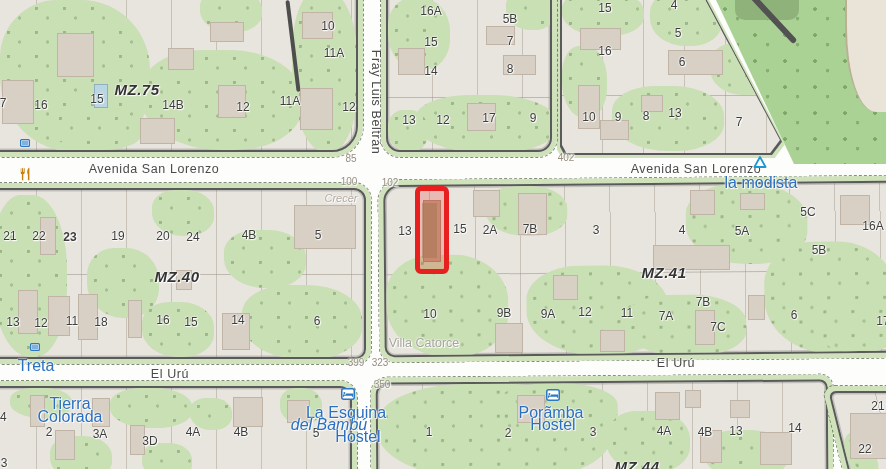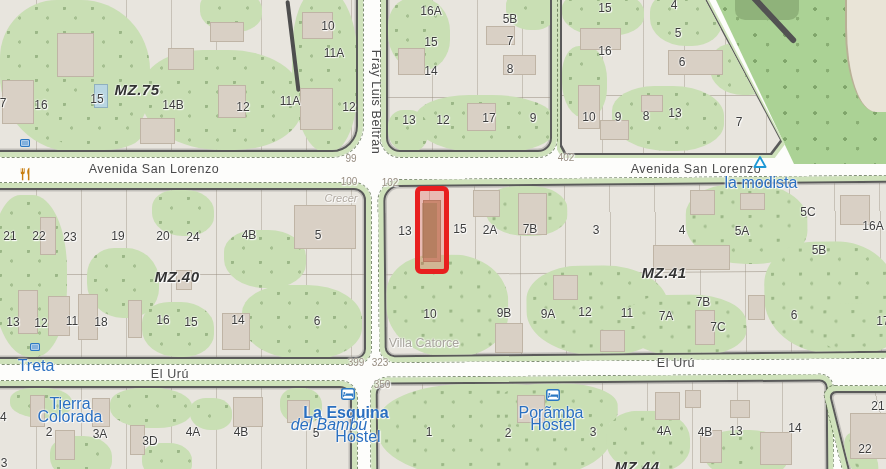--- a/index.html
+++ b/index.html
@@ -217,21 +217,21 @@
     <span class="lbl lot" style="left: 678px; top: 33px;">5</span>
     <span class="lbl lot" style="left: 605px; top: 51px;">16</span>
     <span class="lbl lot" style="left: 682px; top: 62px;">6</span>
     <span class="lbl lot" style="left: 589px; top: 117px;">10</span>
     <span class="lbl lot" style="left: 618px; top: 117px;">9</span>
     <span class="lbl lot" style="left: 646px; top: 116px;">8</span>
     <span class="lbl lot" style="left: 675px; top: 113px;">13</span>
     <span class="lbl lot" style="left: 739px; top: 122px;">7</span>
     <span class="lbl lot" style="left: 10px; top: 236px;">21</span>
     <span class="lbl lot" style="left: 39px; top: 236px;">22</span>
-    <span class="lbl lot" style="left: 70px; top: 237px;">23</span>
+    <span class="lbl lot" style="left: 70px; top: 237px; font-weight: bold;">23</span>
     <span class="lbl lot" style="left: 118px; top: 236px;">19</span>
     <span class="lbl lot" style="left: 163px; top: 236px;">20</span>
     <span class="lbl lot" style="left: 193px; top: 237px;">24</span>
     <span class="lbl lot" style="left: 249px; top: 235px;">4B</span>
     <span class="lbl lot" style="left: 318px; top: 235px;">5</span>
     <span class="lbl lot" style="left: 13px; top: 322px;">13</span>
     <span class="lbl lot" style="left: 41px; top: 323px;">12</span>
     <span class="lbl lot" style="left: 72px; top: 321px;">11</span>
     <span class="lbl lot" style="left: 101px; top: 322px;">18</span>
     <span class="lbl lot" style="left: 163px; top: 320px;">16</span>
@@ -268,41 +268,41 @@
     <span class="lbl lot" style="left: 4px; top: 463px;">3</span>
     <span class="lbl lot" style="left: 429px; top: 432px;">1</span>
     <span class="lbl lot" style="left: 508px; top: 433px;">2</span>
     <span class="lbl lot" style="left: 593px; top: 432px;">3</span>
     <span class="lbl lot" style="left: 664px; top: 431px;">4A</span>
     <span class="lbl lot" style="left: 705px; top: 432px;">4B</span>
     <span class="lbl lot" style="left: 736px; top: 431px;">13</span>
     <span class="lbl lot" style="left: 795px; top: 428px;">14</span>
     <span class="lbl lot" style="left: 878px; top: 406px;">21</span>
     <span class="lbl lot" style="left: 865px; top: 449px;">22</span>
-    <span class="lbl hn" style="left: 351px; top: 158px;">99</span>
+    <span class="lbl hn" style="left: 351px; top: 158px;">85</span>
     <span class="lbl hn" style="left: 349px; top: 181px;">100</span>
     <span class="lbl hn" style="left: 390px; top: 182px;">102</span>
     <span class="lbl hn" style="left: 566px; top: 157px;">402</span>
     <span class="lbl hn" style="left: 356px; top: 362px;">399</span>
     <span class="lbl hn" style="left: 380px; top: 362px;">323</span>
     <span class="lbl hn" style="left: 382px; top: 384px;">350</span>
     <span class="lbl mz" style="left: 137px; top: 43px; margin-top: 46px;">MZ.75</span>
     <span class="lbl mz" style="left: 177px; top: 276px;">MZ.40</span>
     <span class="lbl mz" style="left: 664px; top: 272px;">MZ.41</span>
     <span class="lbl mz" style="left: 637px; top: 466px;">MZ.44</span>
     <span class="lbl street" style="left: 154px; top: 169px;">Avenida San Lorenzo</span>
     <span class="lbl street" style="left: 696px; top: 169px;">Avenida San Lorenzo</span>
     <span class="lbl street" style="left: 170px; top: 374px;">El Urú</span>
     <span class="lbl street" style="left: 676px; top: 363px;">El Urú</span>
     <span class="lbl street vert" style="left: 376px; top: 102px;">Fray Luis Beltrán</span>
     <span class="lbl poi" style="left: 761px; top: 183px;">la modista</span>
     <span class="lbl poi" style="left: 36px; top: 366px;">Treta</span>
     <span class="lbl poi" style="left: 70px; top: 404px;">Tierra</span>
     <span class="lbl poi" style="left: 70px; top: 417px;">Colorada</span>
-    <span class="lbl poi" style="left: 346px; top: 413px; font-weight: bold;">La Esquina</span>
+    <span class="lbl poi" style="left: 346px; top: 413px;">La Esquina</span>
     <span class="lbl poi" style="left: 329px; top: 425px; font-style: italic;">del Bambú</span>
     <span class="lbl poi" style="left: 358px; top: 437px;">Hostel</span>
     <span class="lbl poi" style="left: 551px; top: 413px;">Porãmba</span>
     <span class="lbl poi" style="left: 553px; top: 425px;">Hostel</span>
     <span class="lbl place" style="left: 341px; top: 198px;">Crecer</span>
     <span class="lbl place big" style="left: 424px; top: 343px;">Villa Catorce</span>
     <span class="icon" style="left: 27px; top: 174px;"><svg width="13" height="13" viewBox="0 0 13 13">
         <path fill="#c87d0e" d="M3.2.8v3.4h-.7V.8h-1v3.4H.8V.8H0v4.2c0 .9.6 1.6 1.4 1.8V13h1.4V6.8c.8-.2 1.4-.9 1.4-1.8V.8H3.2z"></path>
         <path fill="#c87d0e" d="M8.6 0C7 1.7 6.3 3.9 6.9 6l.5 1.6V13h1.5V.4C8.9.1 8.7 0 8.6 0z"></path>
       </svg></span>

